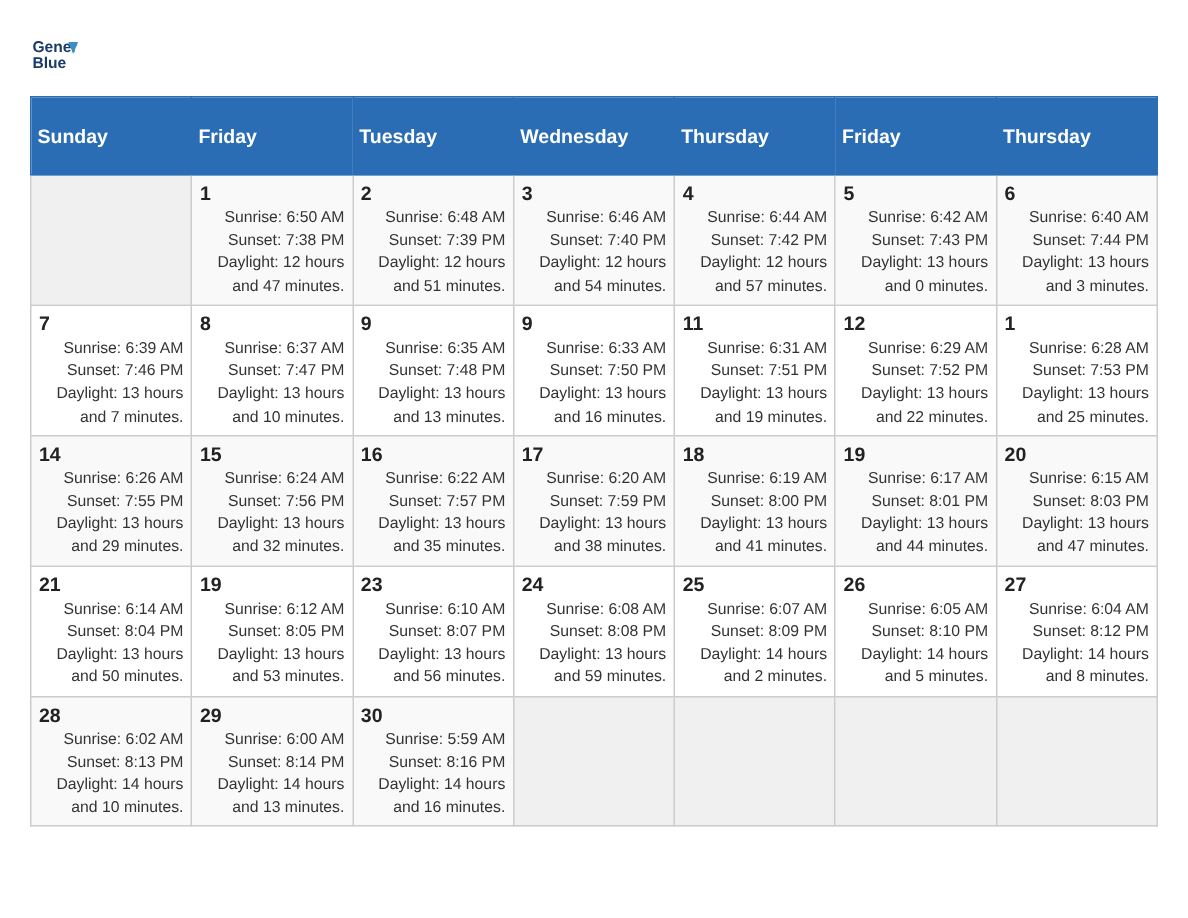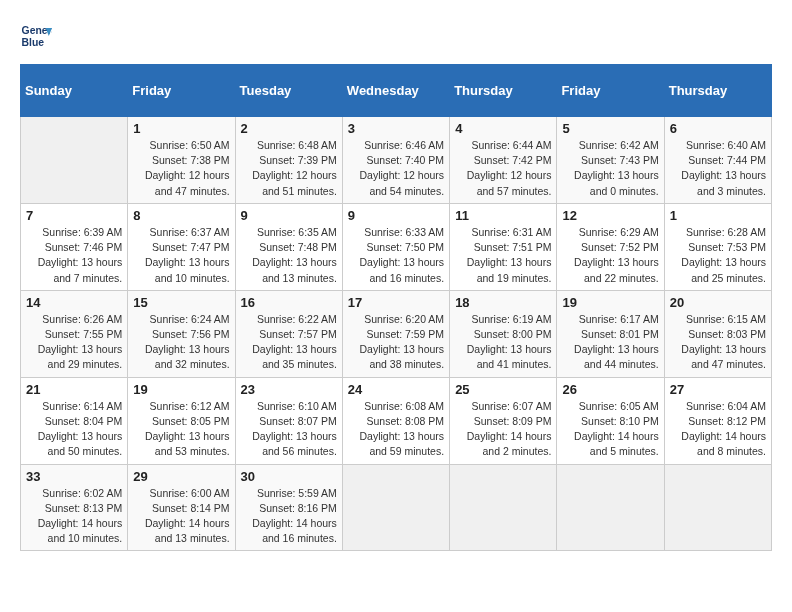--- a/index.html
+++ b/index.html
@@ -229,21 +229,21 @@
           <span class="day-number">26</span>
           <div class="day-info">Sunrise: 6:05 AM<br>Sunset: 8:10 PM<br>Daylight: 14 hours<br>and 5 minutes.</div>
         </td>
         <td>
           <span class="day-number">27</span>
           <div class="day-info">Sunrise: 6:04 AM<br>Sunset: 8:12 PM<br>Daylight: 14 hours<br>and 8 minutes.</div>
         </td>
       </tr>
       <tr>
         <td>
-          <span class="day-number">33</span>
+          <span class="day-number">28</span>
           <div class="day-info">Sunrise: 6:02 AM<br>Sunset: 8:13 PM<br>Daylight: 14 hours<br>and 10 minutes.</div>
         </td>
         <td>
           <span class="day-number">29</span>
           <div class="day-info">Sunrise: 6:00 AM<br>Sunset: 8:14 PM<br>Daylight: 14 hours<br>and 13 minutes.</div>
         </td>
         <td>
           <span class="day-number">30</span>
           <div class="day-info">Sunrise: 5:59 AM<br>Sunset: 8:16 PM<br>Daylight: 14 hours<br>and 16 minutes.</div>
         </td>

